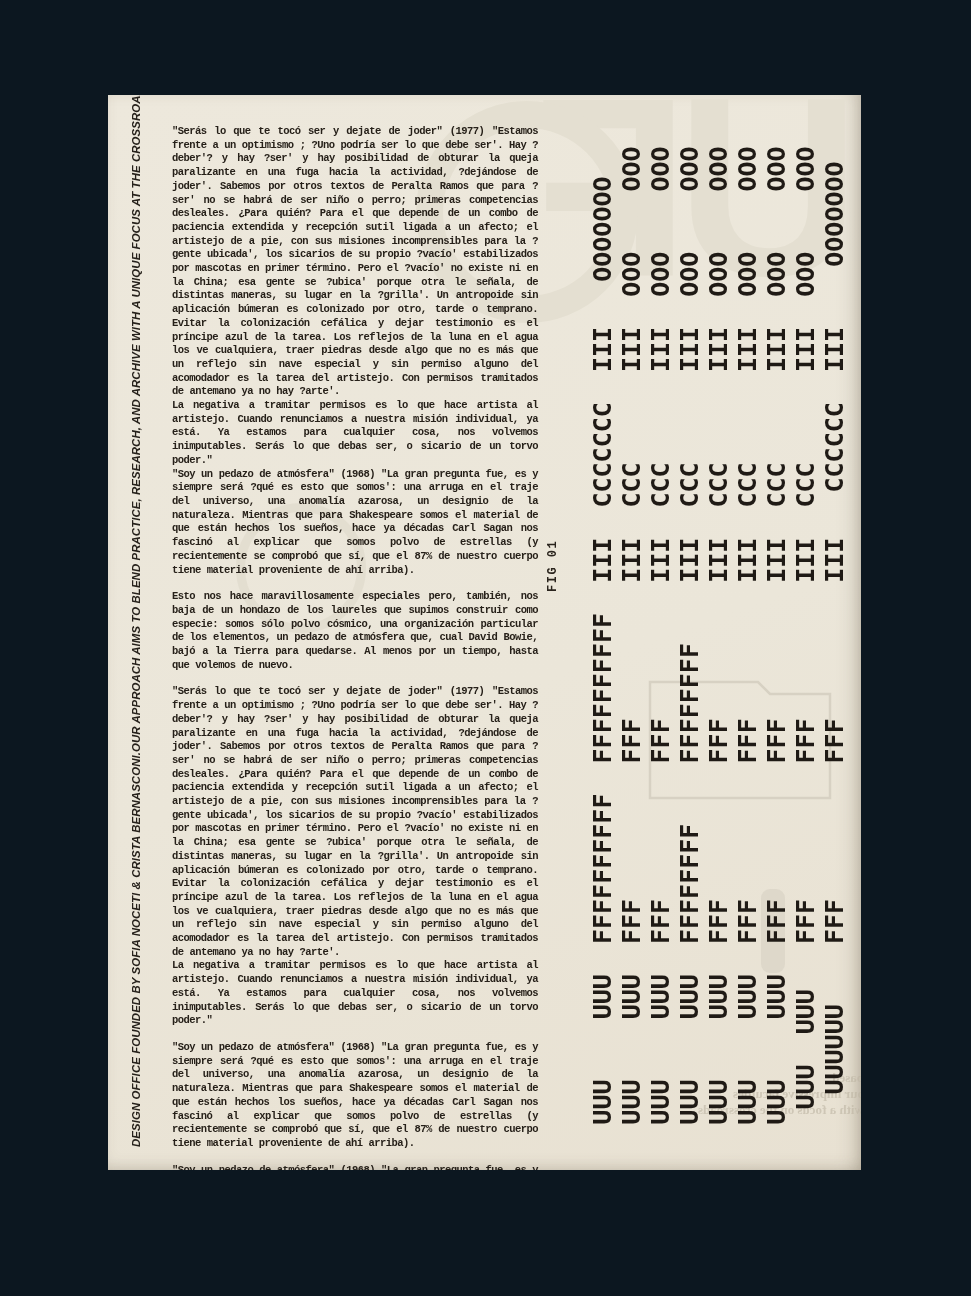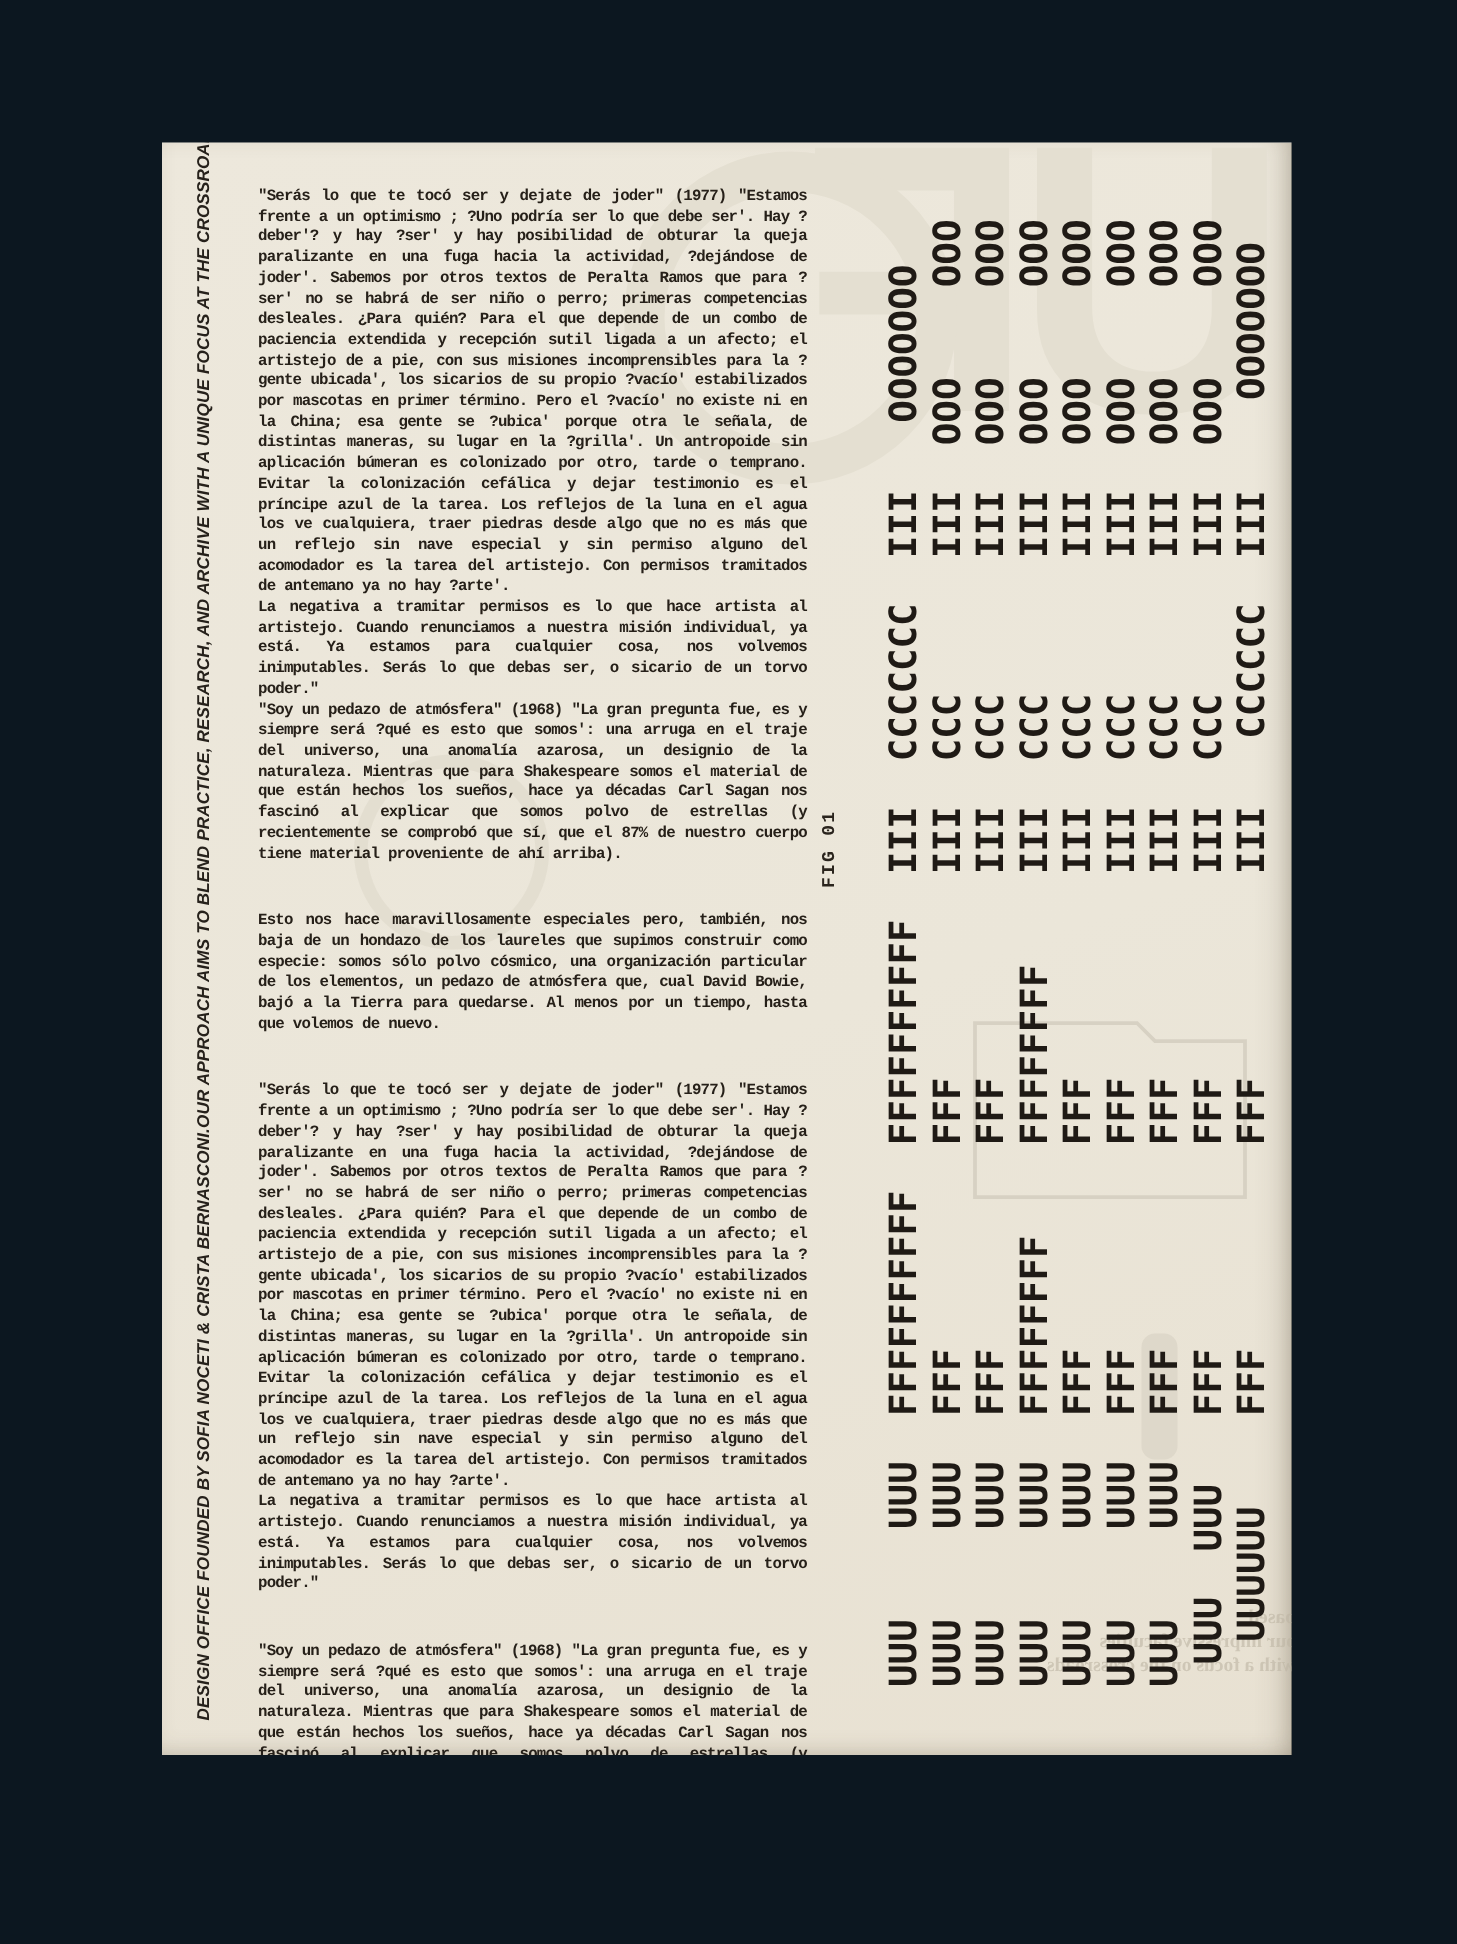--- a/index.html
+++ b/index.html
@@ -27,21 +27,21 @@
                 transform:rotate(-90deg);transform-origin:0 0;white-space:nowrap;
                 font-family:"Liberation Sans",sans-serif;font-style:italic;font-weight:700;
                 font-size:11.4px;letter-spacing:.1px;color:#26211b;}
 
   
   .article{position:absolute;left:64px;top:30px;width:366px;color:#262019;}
   .article p{margin:0;text-align:justify;
              font-family:"Liberation Mono","DejaVu Sans Mono",monospace;
              font-weight:700;font-size:10.5px;line-height:13.7px;letter-spacing:-.55px;
              word-spacing:.2px;}
-  .block + .block{margin-top:31px;}
+  .block + .block{margin-top:13px;}
 
   
   .fig-label{position:absolute;left:438px;top:497px;width:62px;
              transform:rotate(-90deg);transform-origin:0 0;white-space:nowrap;
              font-family:"Liberation Mono","DejaVu Sans Mono",monospace;font-weight:700;
              font-size:12px;letter-spacing:1.5px;color:#2a241d;}
 
   
   .letter-art{position:absolute;left:121px;top:410px;margin:0;
               transform:rotate(-90deg);white-space:pre;

